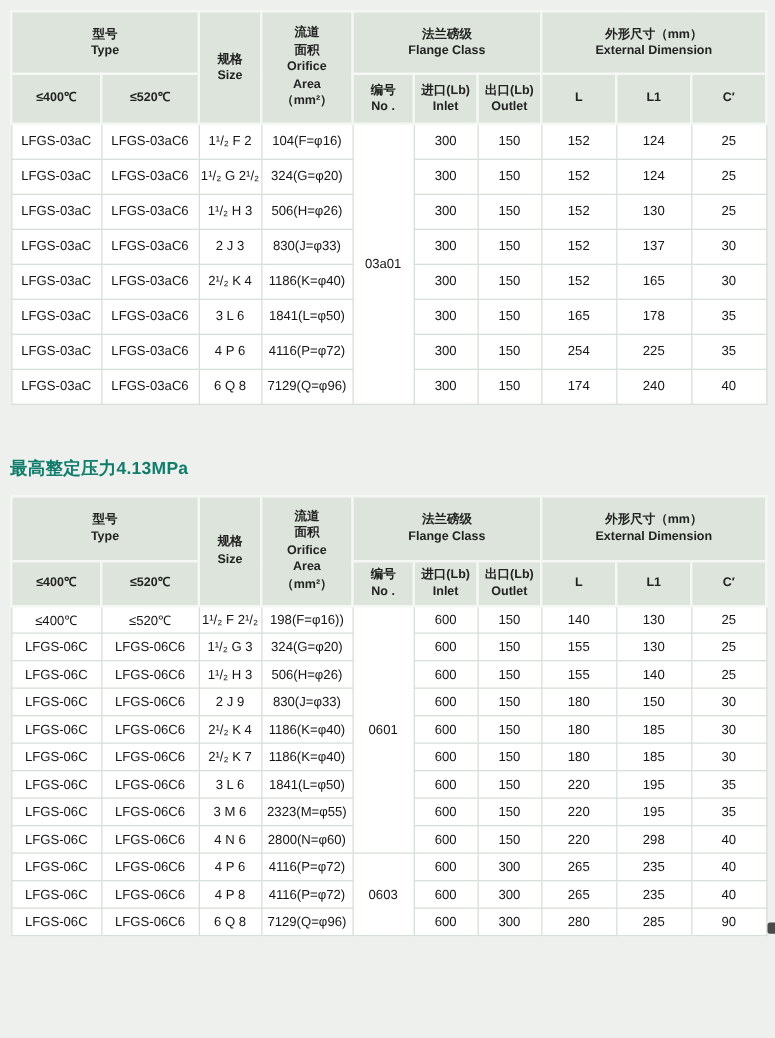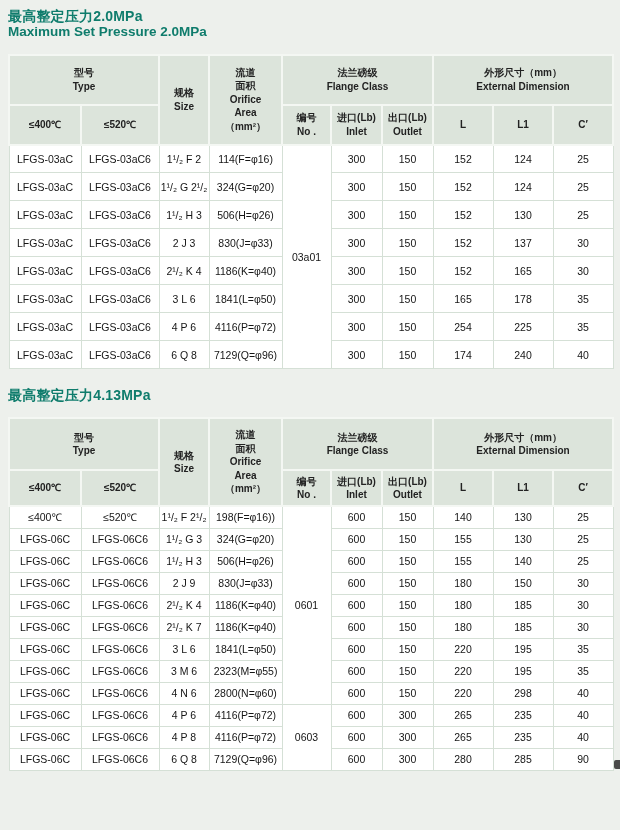--- a/index.html
+++ b/index.html
@@ -6,21 +6,21 @@
   body{
     width:620px;height:830px;overflow:hidden;position:relative;
     background:#edf0ec;
     font-family:"Liberation Sans", sans-serif;
     -webkit-font-smoothing:antialiased;
   }
   .page{padding:8px 8px 0 8px;position:relative}
   .sec-title{margin:0 0 14px 0}
   .t-zh{font-size:14px;font-weight:bold;color:#0f7c6c;line-height:1.15;letter-spacing:.2px}
   .t-en{font-size:13.5px;font-weight:bold;color:#0f7c6c;line-height:1.15}
-  .sec + .sec{margin-top:18px}
+  .sec + .sec{margin-top:42px}
 
   table.spec{border-collapse:collapse;table-layout:fixed;width:604px}
   table.spec th{
     background:#dce4db;
     border:2px solid #f4f7f3;
     font-weight:bold;font-size:10px;color:#222;
     white-space:pre-line;text-align:center;vertical-align:middle;
     padding:0;line-height:1.35;
   }
   table.spec tbody td{
@@ -41,24 +41,20 @@
     position:absolute;right:-2px;bottom:2px;width:8px;height:9px;
     background:#4a4a4a;border-radius:2px;
   }
 </style>
 </head>
 <body>
 
 <div class="page">
 
   <div class="sec">
-    <div class="sec-title">
-      <div class="t-zh">最高整定压力2.0MPa</div>
-      <div class="t-en">Maximum Set Pressure 2.0MPa</div>
-    </div>
     <table class="spec t1" id="table-0">
         <colgroup>
           <col style="width: 72px;">
           <col style="width: 78px;">
           <col style="width: 50px;">
           <col style="width: 73px;">
           <col style="width: 49px;">
           <col style="width: 51px;">
           <col style="width: 51px;">
           <col style="width: 60px;">
@@ -93,21 +89,21 @@
             <th>L</th>
             <th>L1</th>
             <th>C′</th>
           </tr>
         </thead>
         <tbody>
           <tr>
             <td>LFGS-03aC</td>
             <td>LFGS-03aC6</td>
             <td>1¹/₂ F 2</td>
-            <td>114(F=φ16)</td>
+            <td>104(F=φ16)</td>
             <td rowspan="8">03a01</td>
             <td>300</td>
             <td>150</td>
             <td>152</td>
             <td>124</td>
             <td>25</td>
           </tr>
           <tr>
             <td>LFGS-03aC</td>
             <td>LFGS-03aC6</td>

